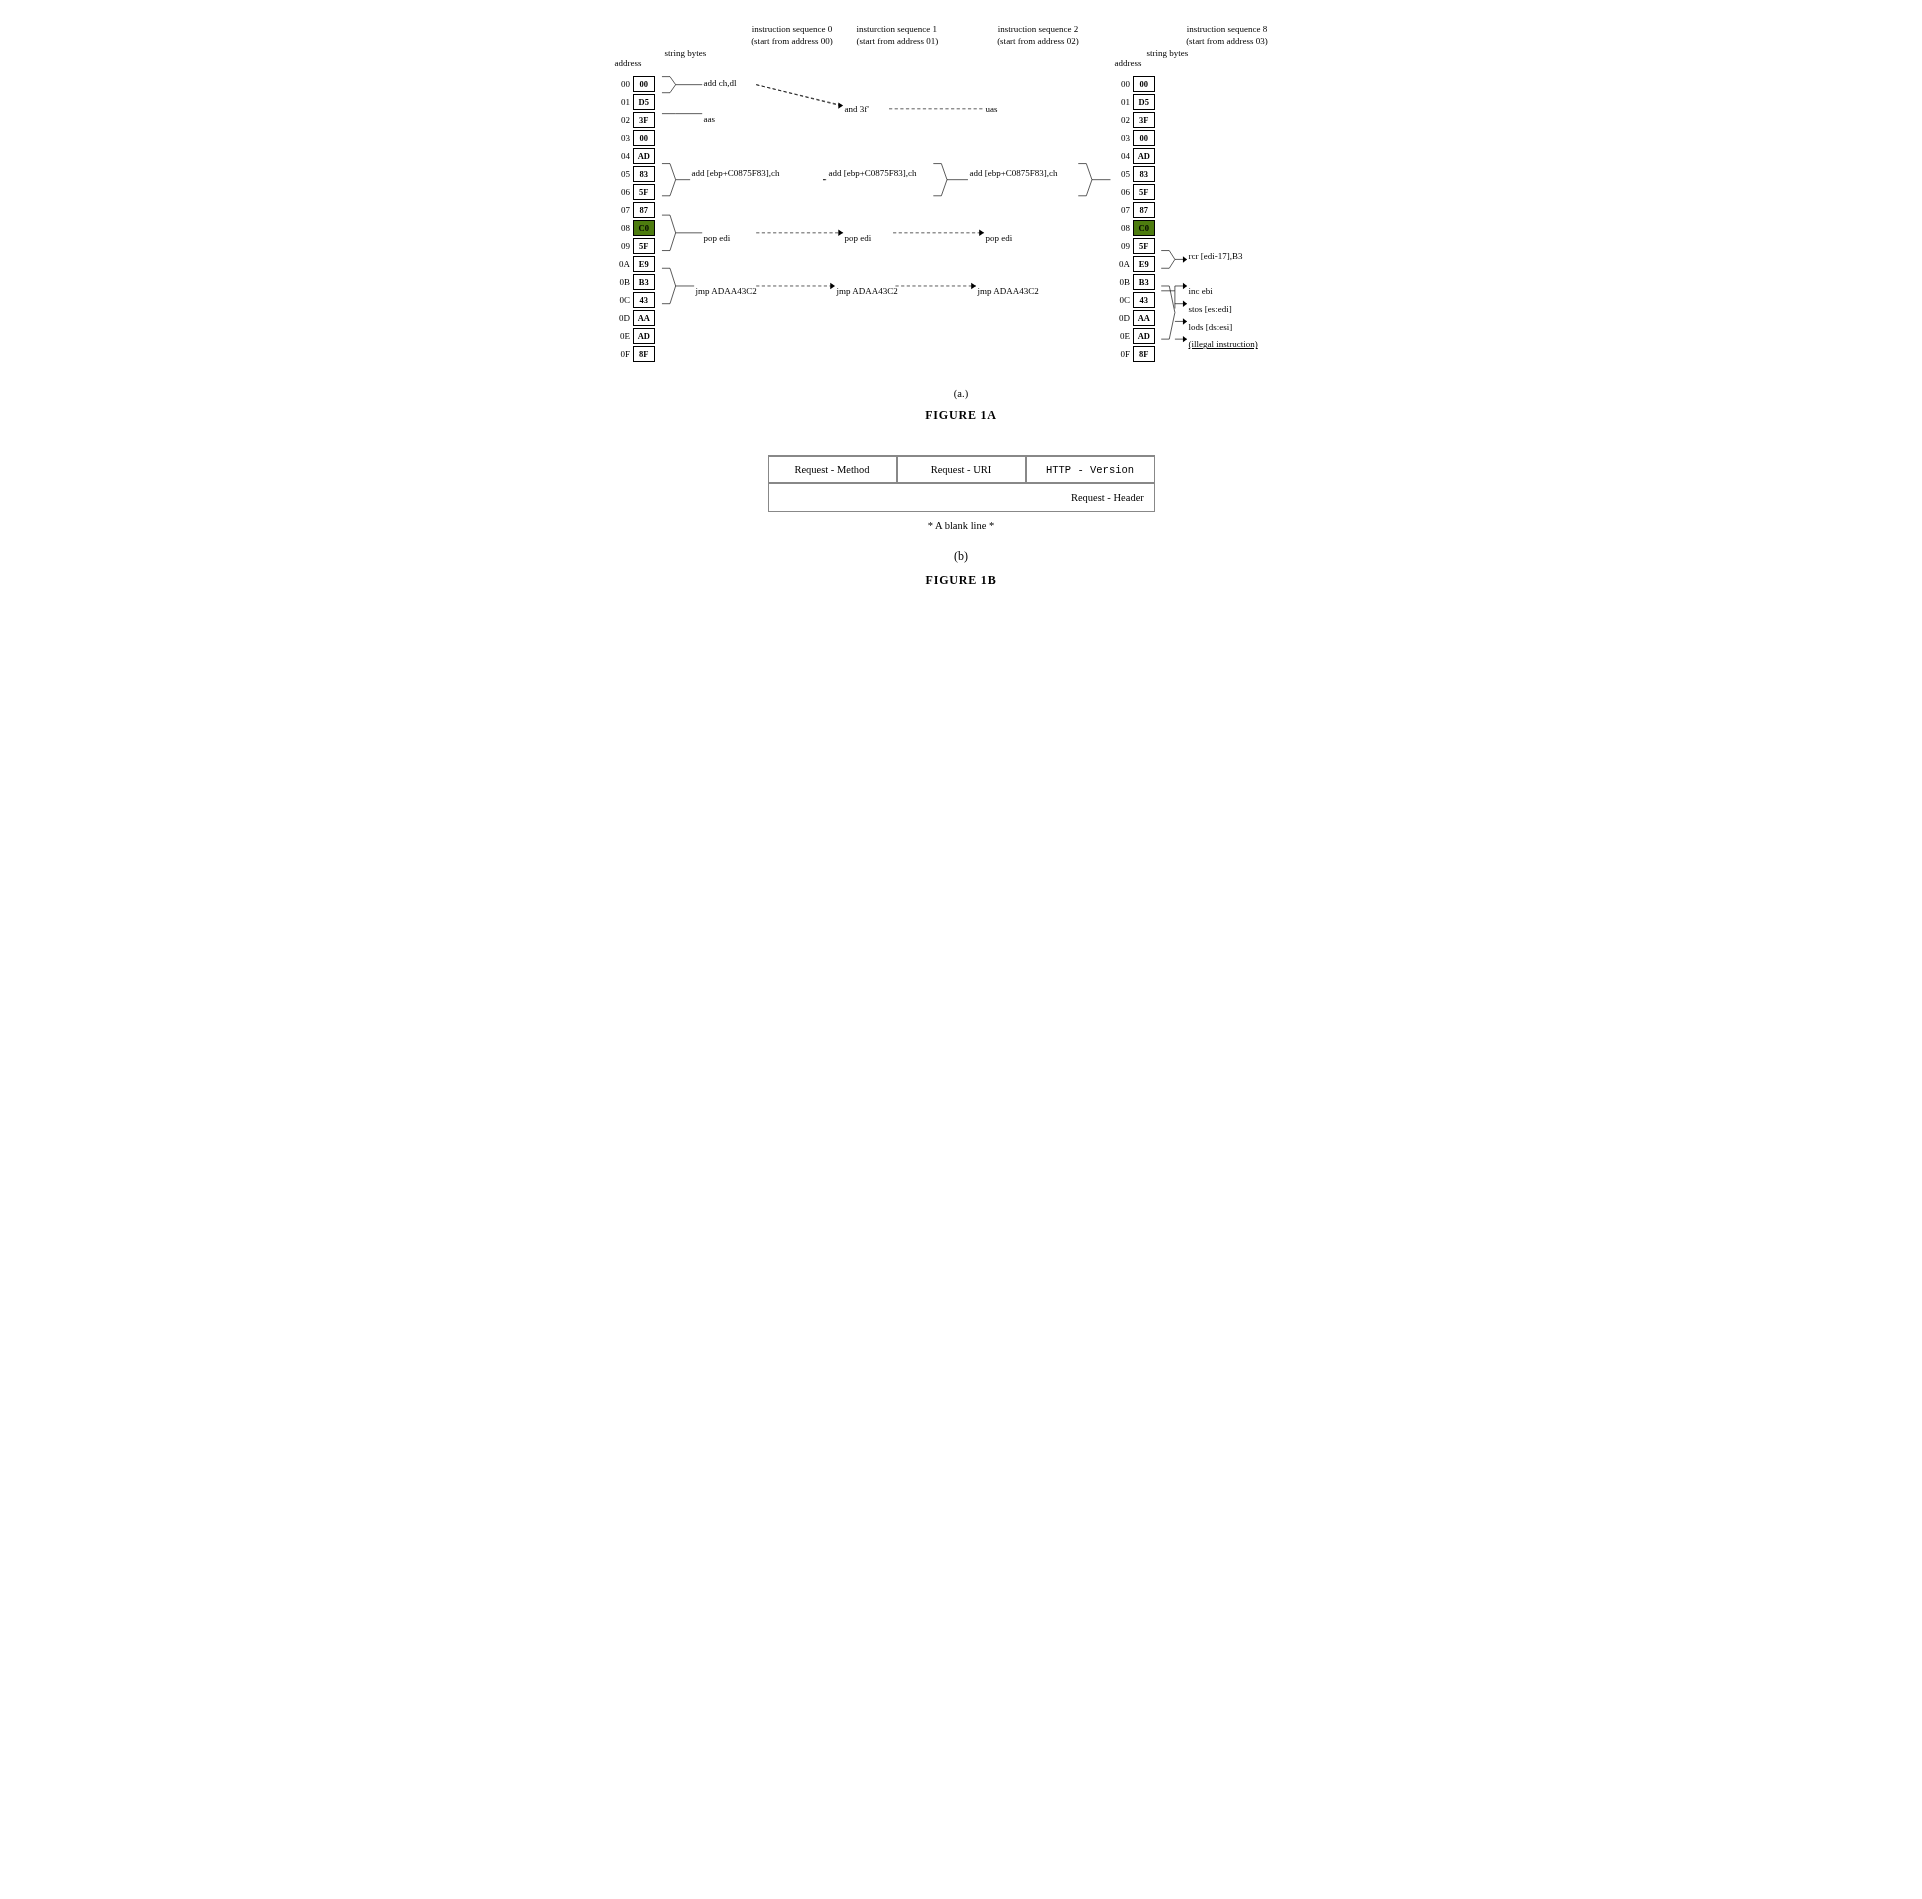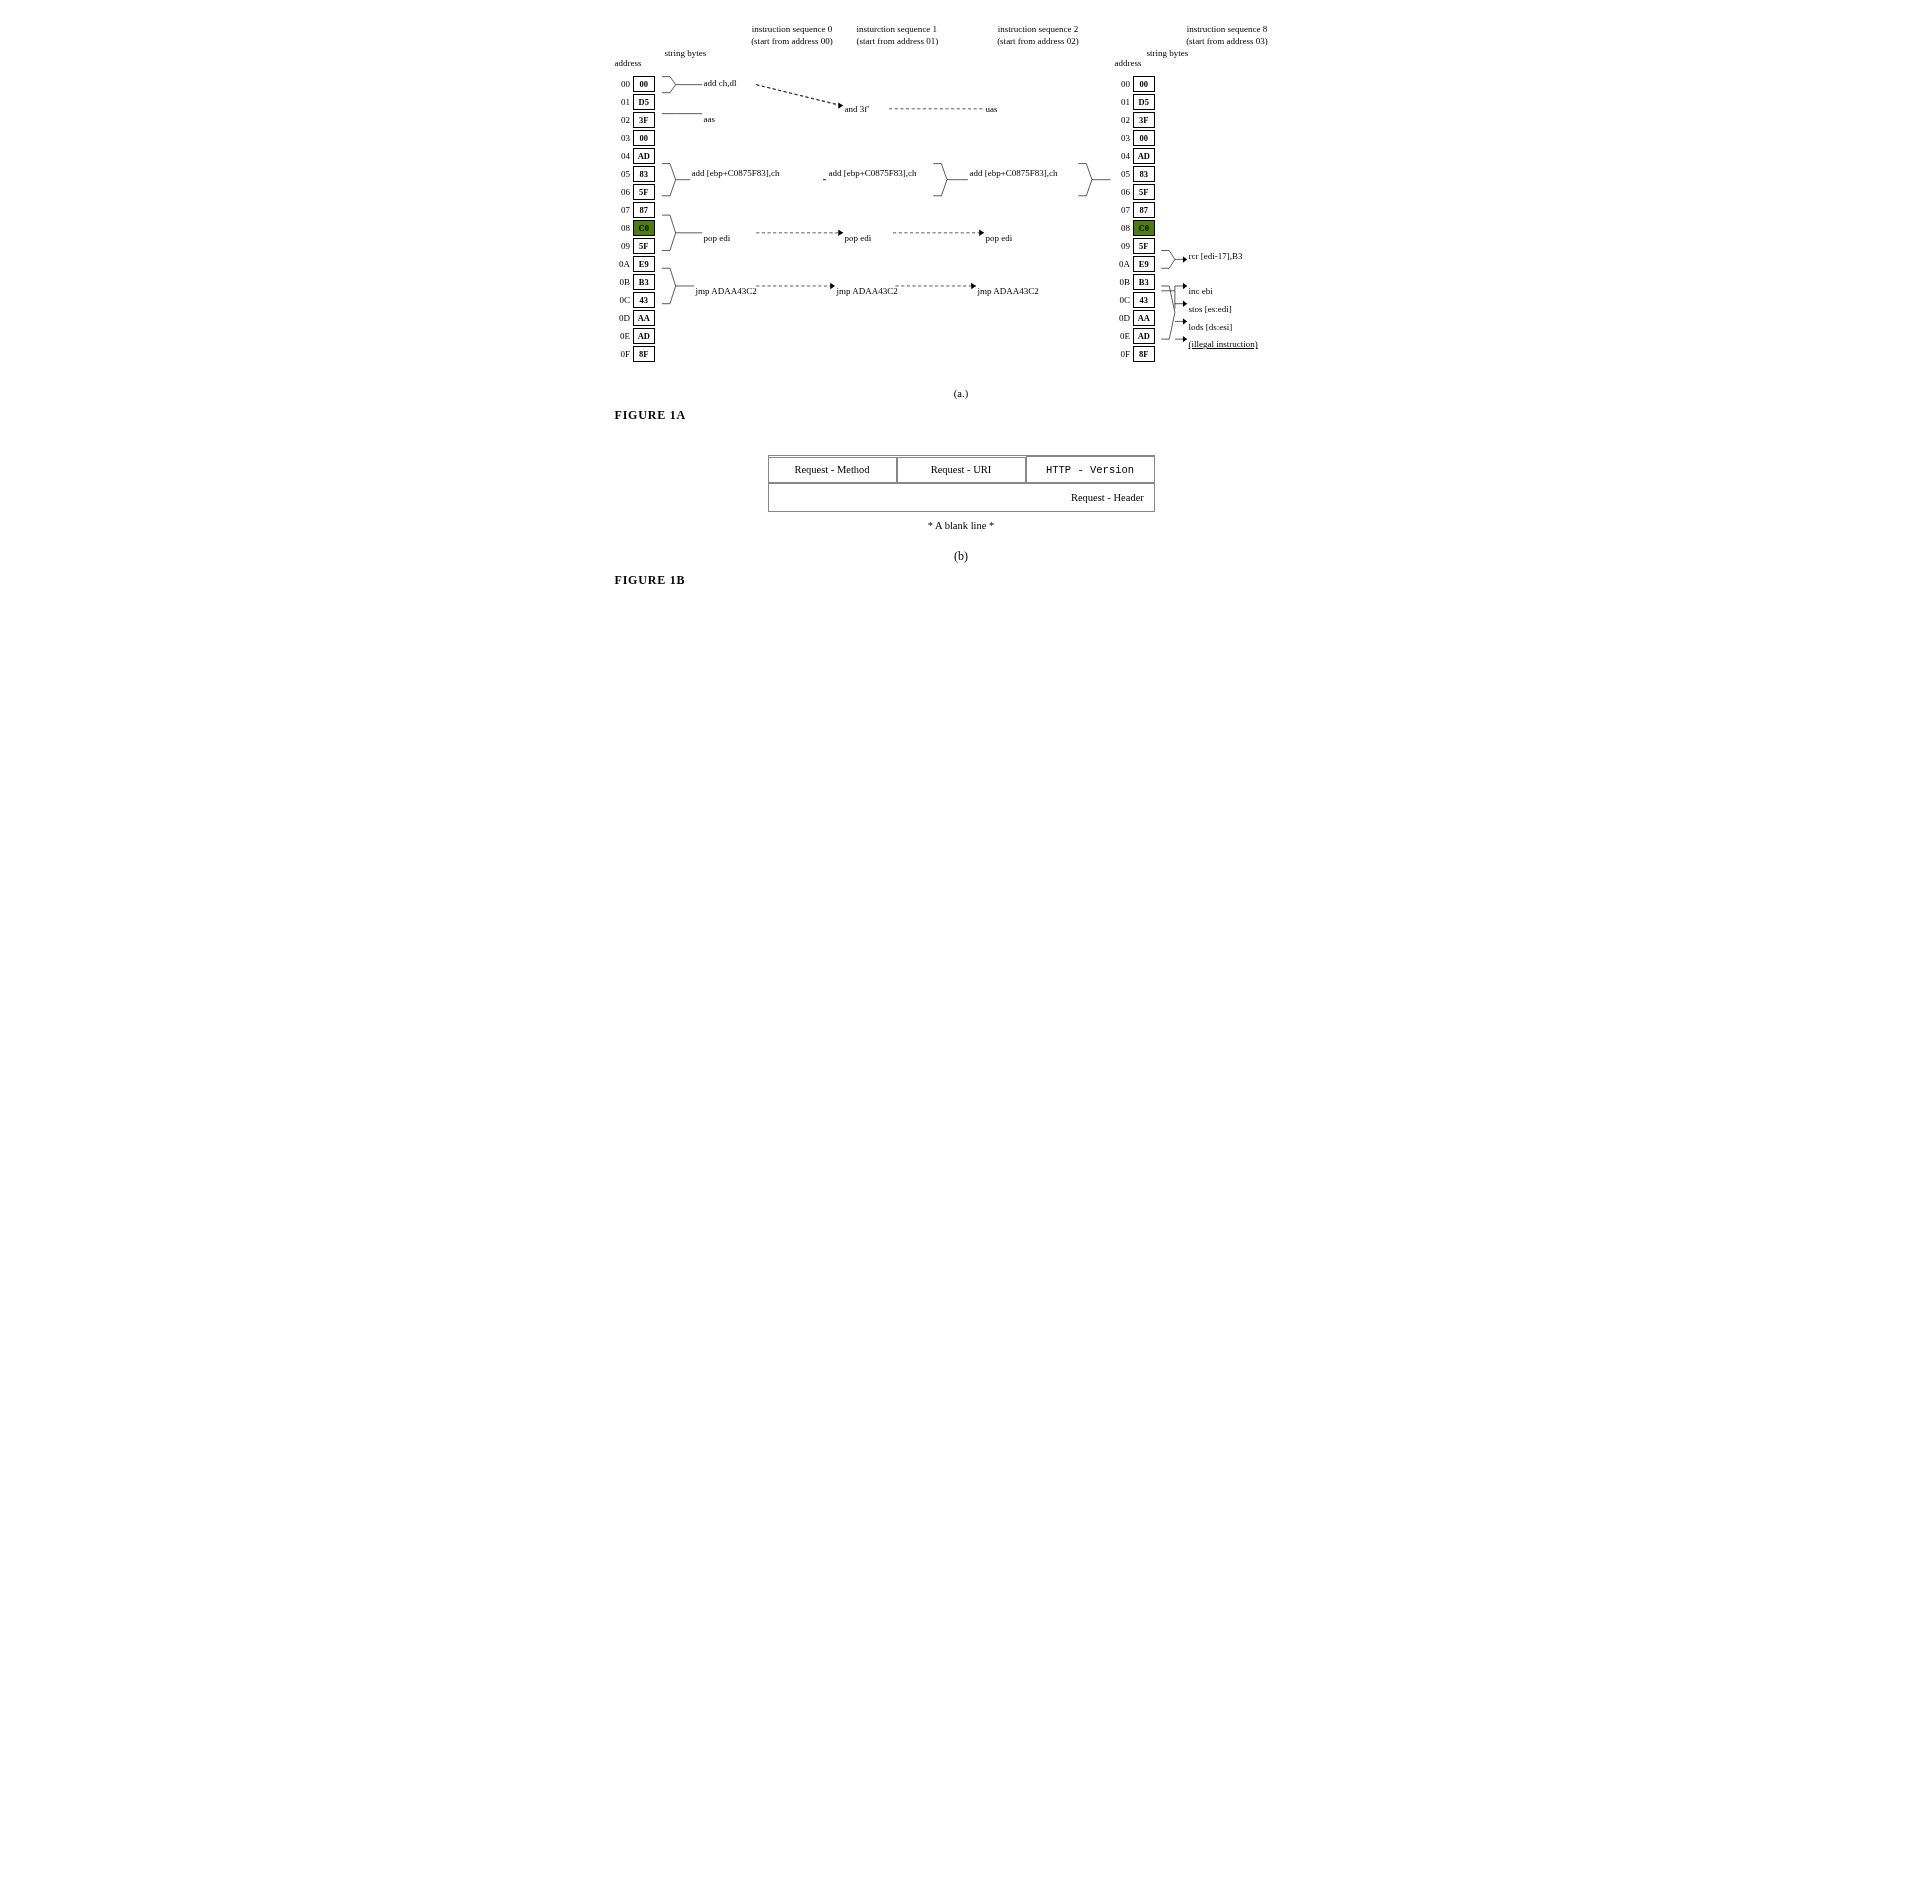--- a/index.html
+++ b/index.html
@@ -35,21 +35,21 @@
     }
 
     
     .sub-label {
       text-align: center;
       font-size: 10.5px;
       margin-top: 6.4px;
     }
 
     .figure-title {
-      text-align: left;
+      text-align: center;
       font-size: 12px;
       font-weight: bold;
       letter-spacing: 0.8px;
       margin: 9.7px 0 24px 0;
     }
 
     
     .fig1b-area {
       display: flex;
       flex-direction: column;
@@ -57,21 +57,20 @@
       margin-bottom: 8px;
     }
 
     .http-request-diagram {
       width: 387px;
     }
 
     .http-top-row {
       display: flex;
       border: 1.2px solid #888;
-      align-items: center;
     }
 
     .http-cell {
       flex: 1;
       border: 1.2px solid #888;
       padding: 6.4px 9.7px;
       text-align: center;
       font-size: 10.5px;
     }
 

